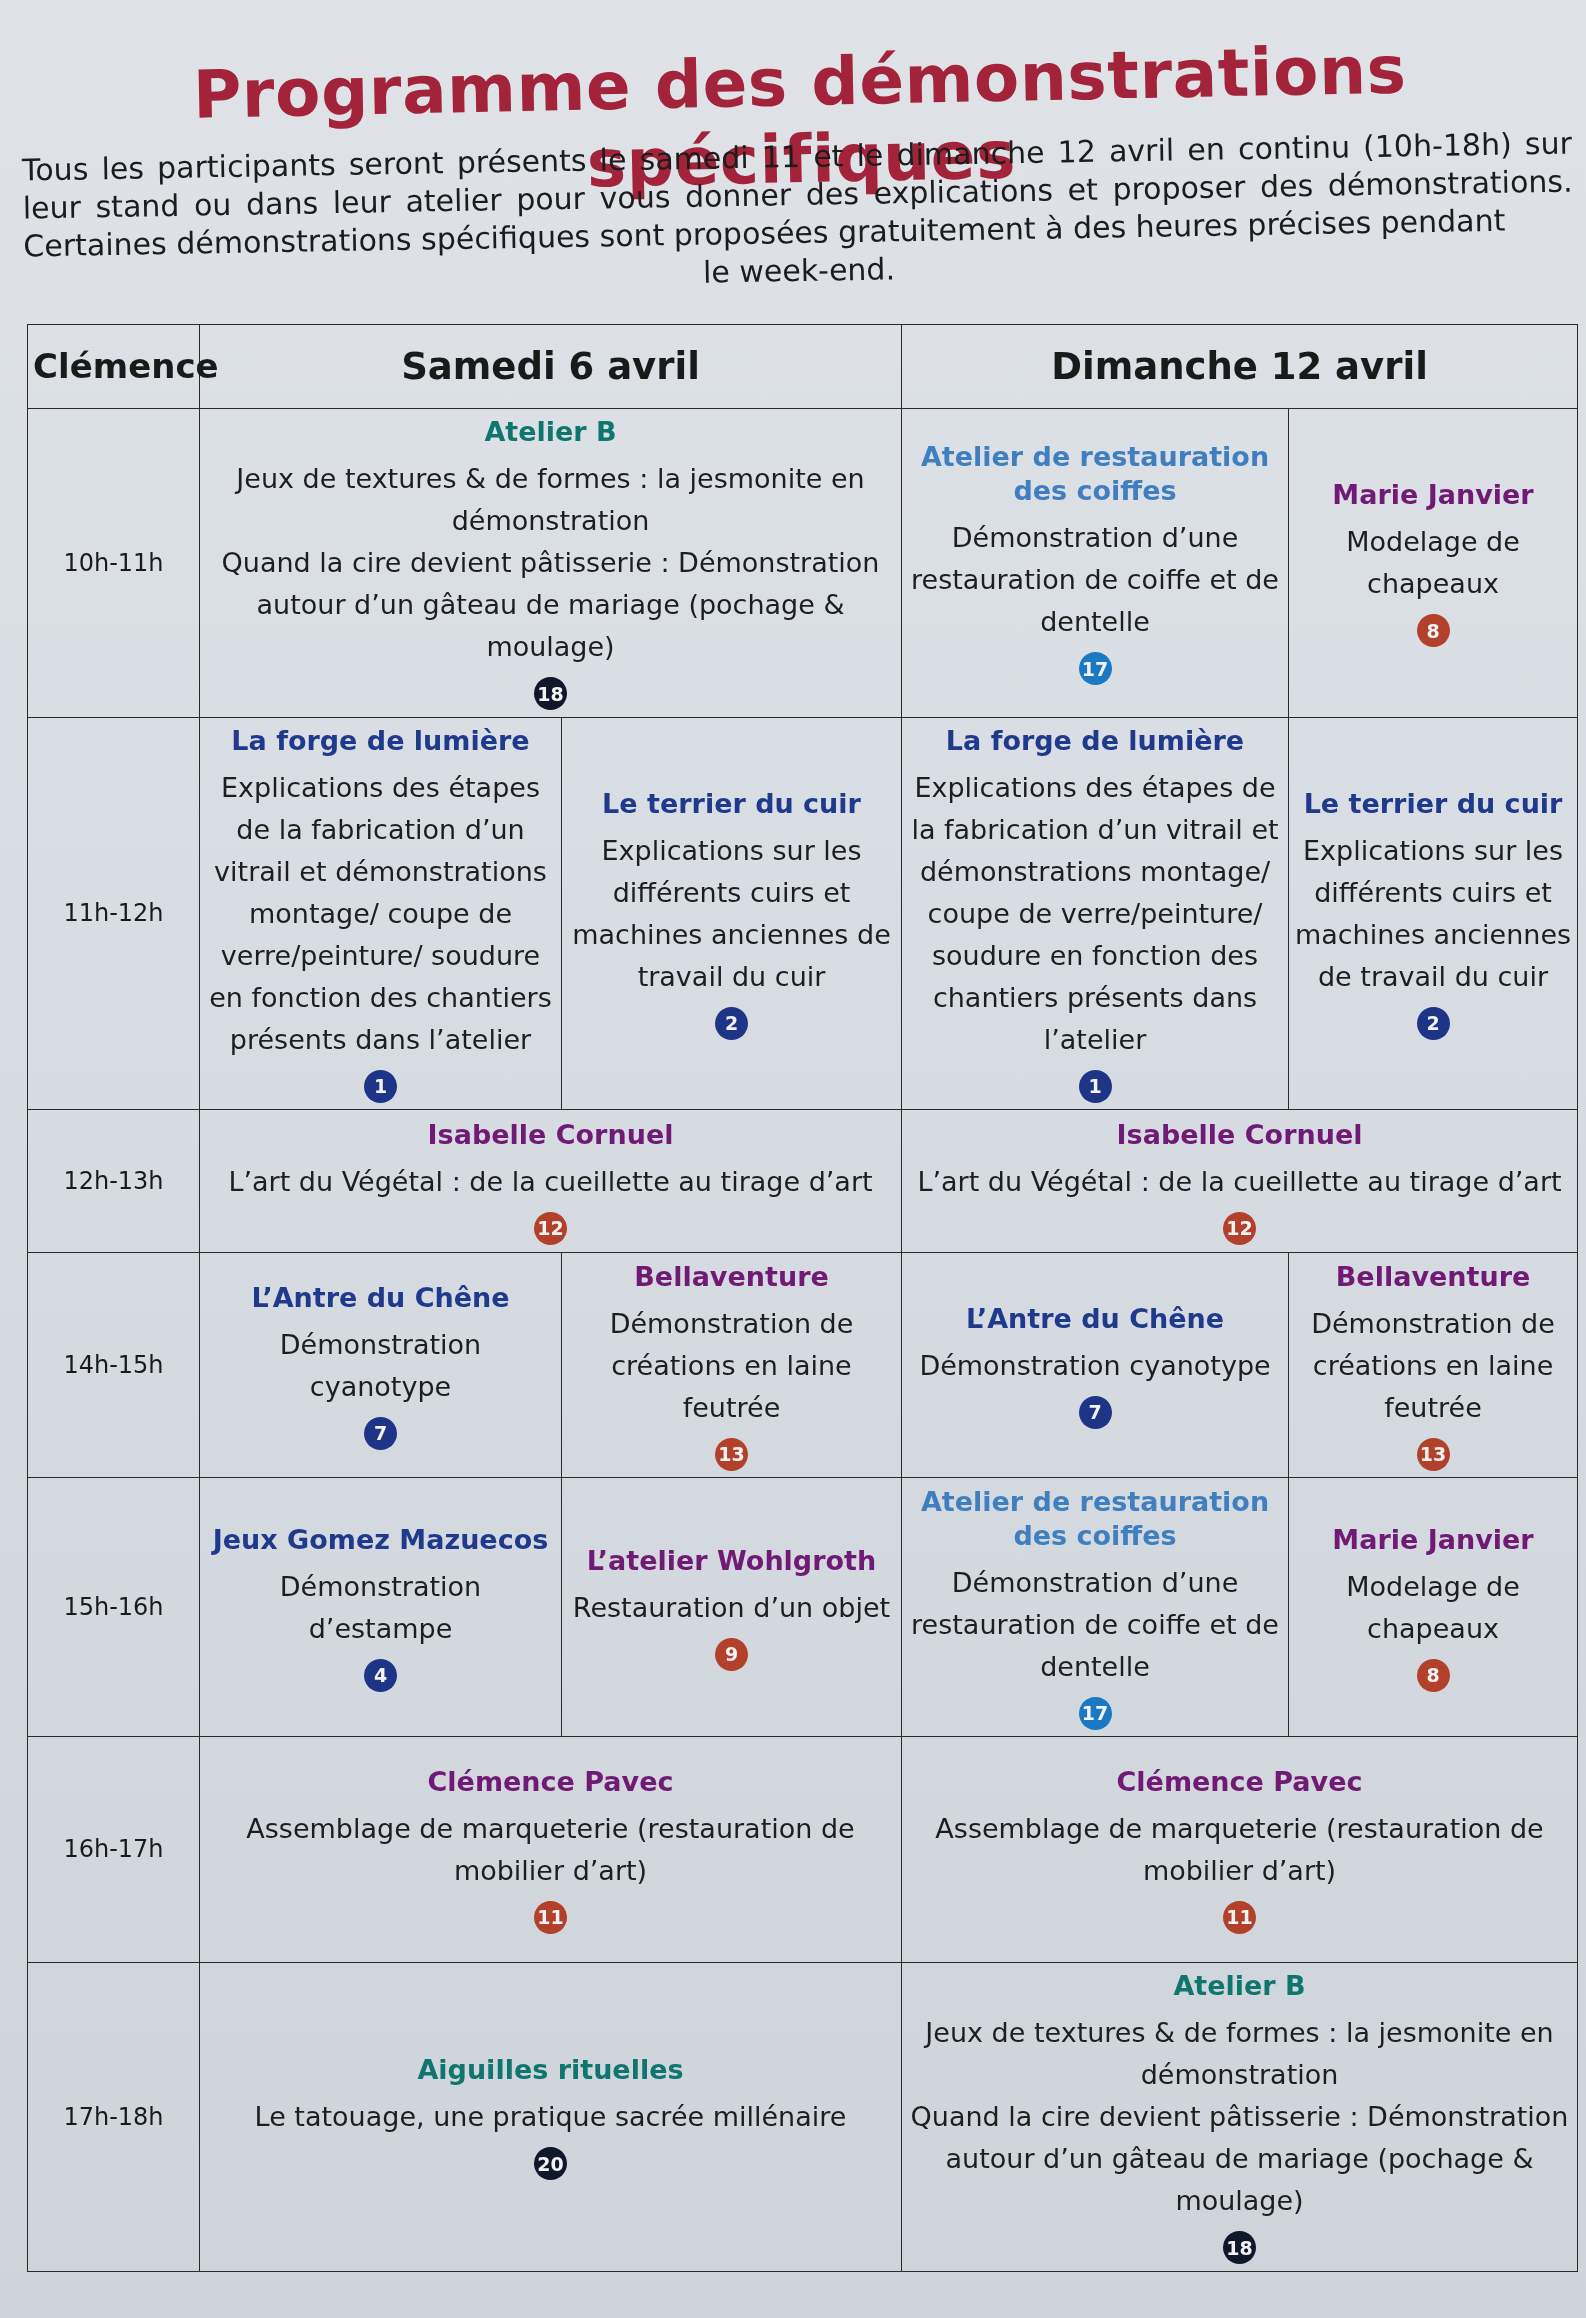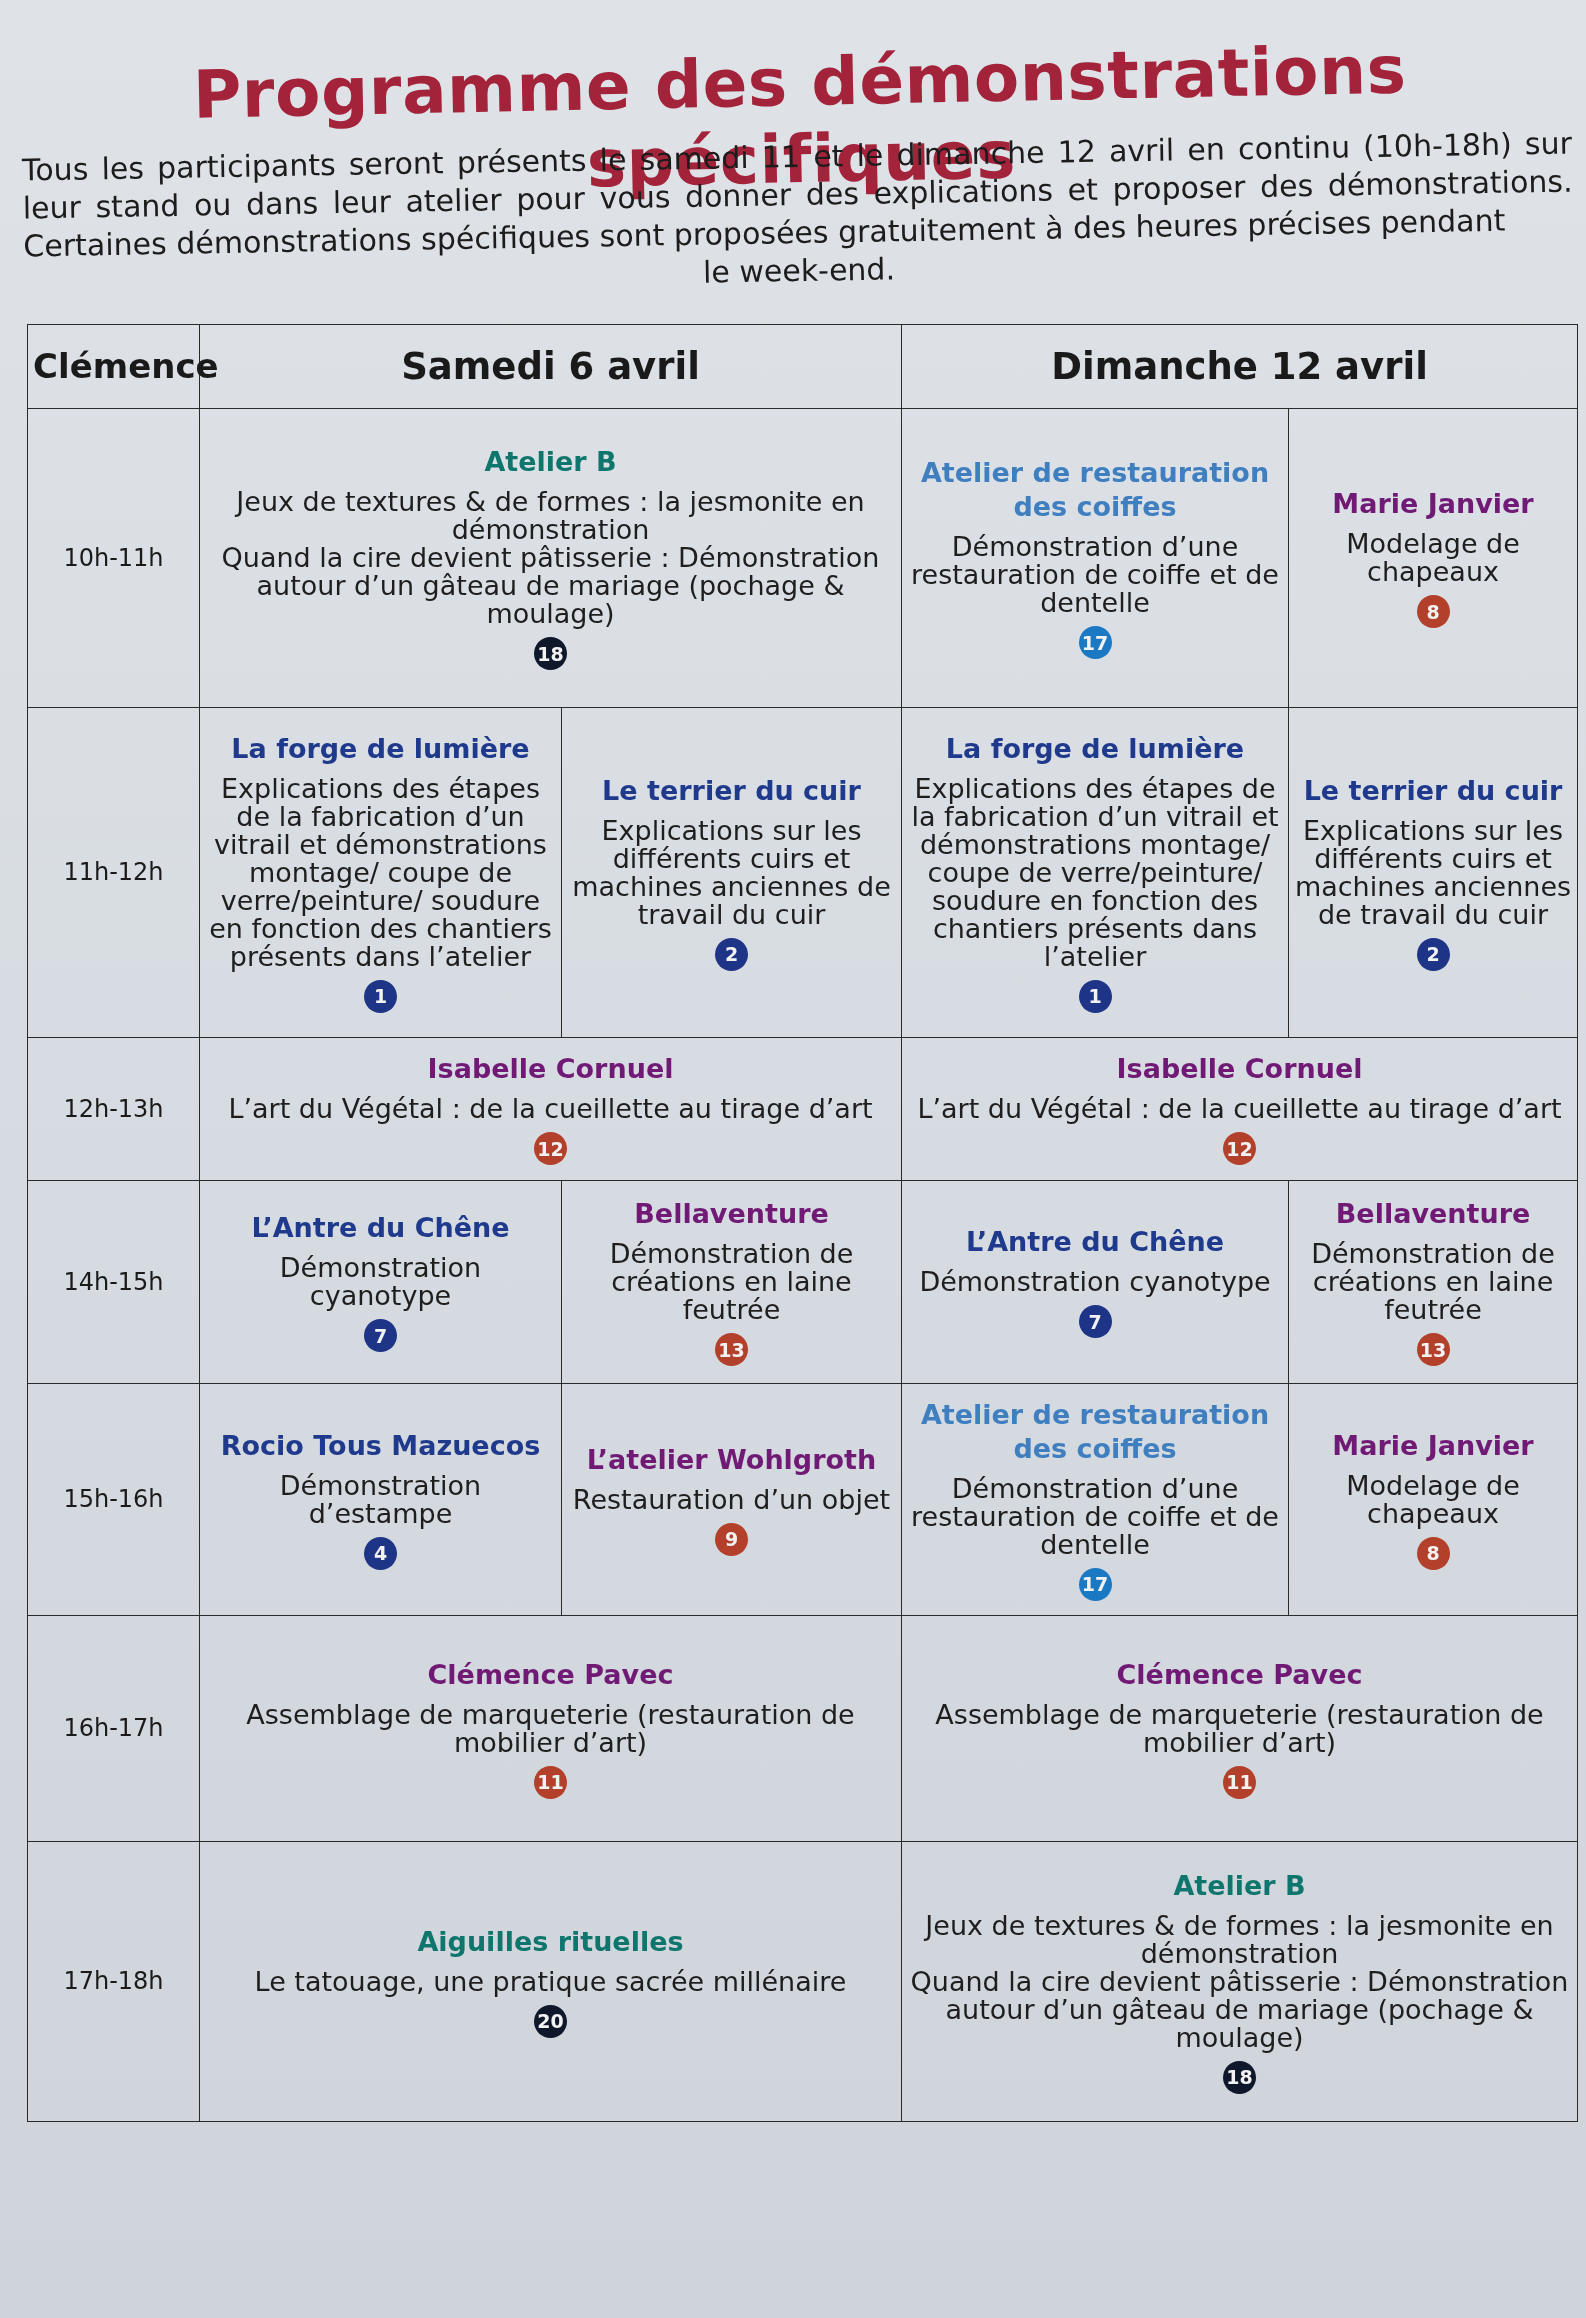--- a/index.html
+++ b/index.html
@@ -27,21 +27,21 @@
     border-collapse: collapse; table-layout: fixed;
   }
   .schedule td, .schedule th {
     border: 1.9px solid #2a2a2a; text-align: center; vertical-align: middle;
     padding: 6.4px 5.1px; font-weight: 400;
   }
   .schedule th { font-weight: 700; font-size: 37px; height: 70px; }
   .schedule th.creneau-head { font-size: 34px; }
   .slot { font-weight: 700; font-size: 24px; }
   .exh { font-size: 27px; font-weight: 600; margin-bottom: 9px; line-height: 34px; }
-  .desc { font-size: 27px; line-height: 28px; color: #1e1e1e; }
+  .desc { font-size: 27px; line-height: 42px; color: #1e1e1e; }
   .badge {
     display: inline-flex; align-items: center; justify-content: center;
     width: 33px; height: 33px; border-radius: 50%;
     color: #f2f2f2; font-weight: 700; font-size: 19px; margin: 9px 2.5px 0 2.5px;
   }
   .c-green { color: #0f766e; } .b-green { background: #0f172a; }
   .c-navy { color: #1f3a8c; } .b-navy { background: #1e3486; }
   .c-lblue { color: #3f7fc0; } .b-lblue { background: #1b79c4; }
   .c-rust { color: #701a75; } .b-rust { background: #b3402a; }
   .b-black { background: #141414; }
@@ -152,21 +152,21 @@
       <td>
         <div class="exh c-rust">Bellaventure</div>
         <div class="desc">Démonstration de créations en laine feutrée</div>
         <span class="badge b-rust">13</span>
       </td>
     </tr>
 
     <tr style="height:232px">
       <td class="slot">15h-16h</td>
       <td>
-        <div class="exh c-navy">Rocio Tous Mazuecos</div>
+        <div class="exh c-navy">Jeux Gomez Mazuecos</div>
         <div class="desc">Démonstration d’estampe</div>
         <span class="badge b-navy">4</span>
       </td>
       <td>
         <div class="exh c-rust">L’atelier Wohlgroth</div>
         <div class="desc">Restauration d’un objet</div>
         <span class="badge b-rust">9</span>
       </td>
       <td>
         <div class="exh c-lblue">Atelier de restauration des coiffes</div>

